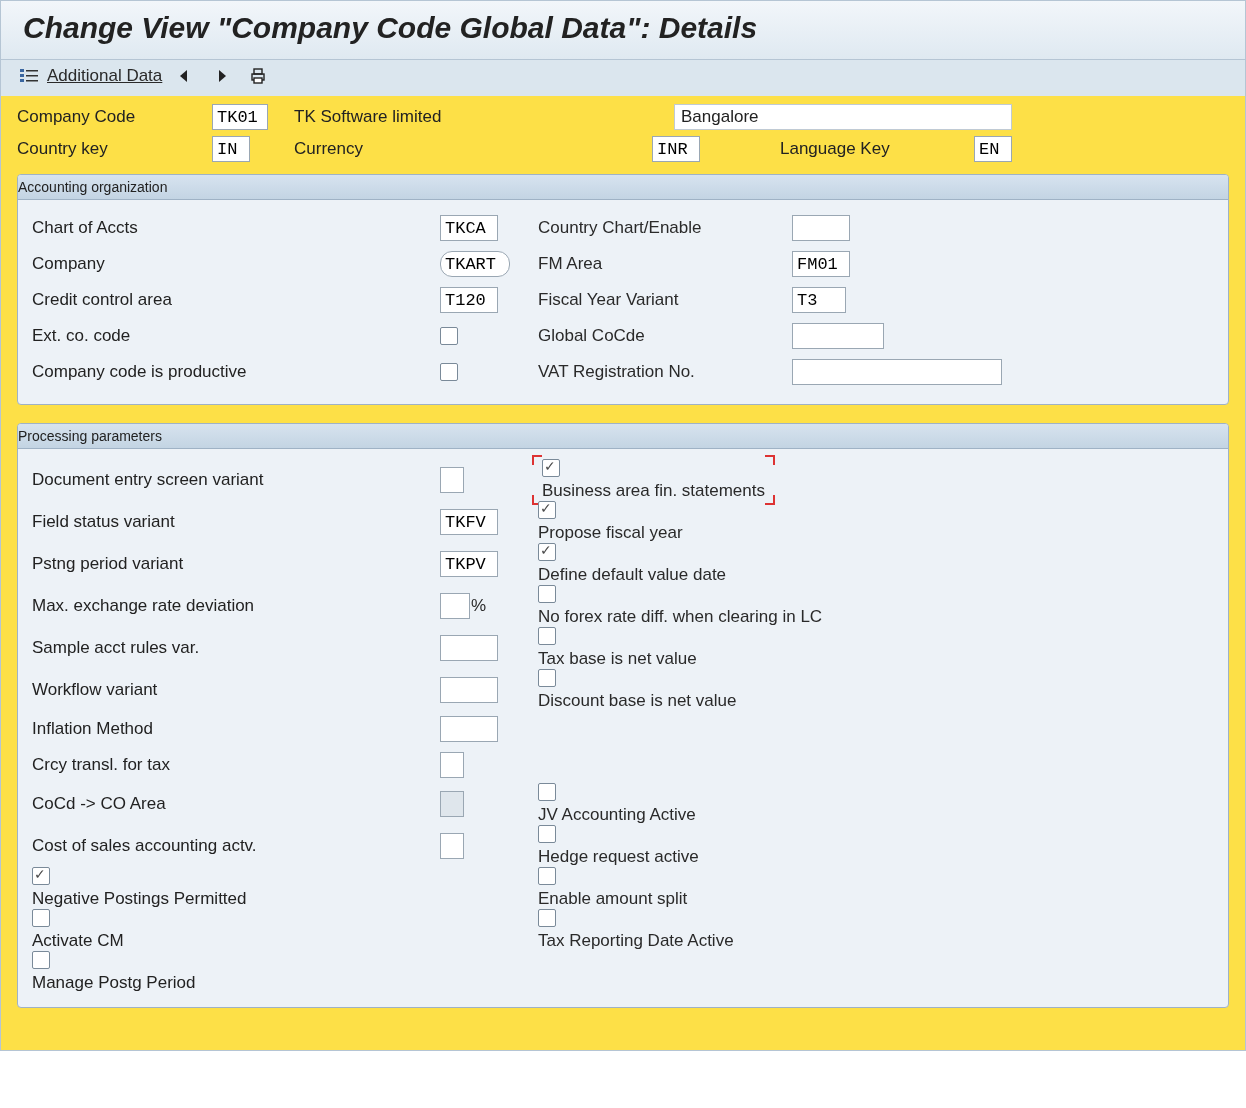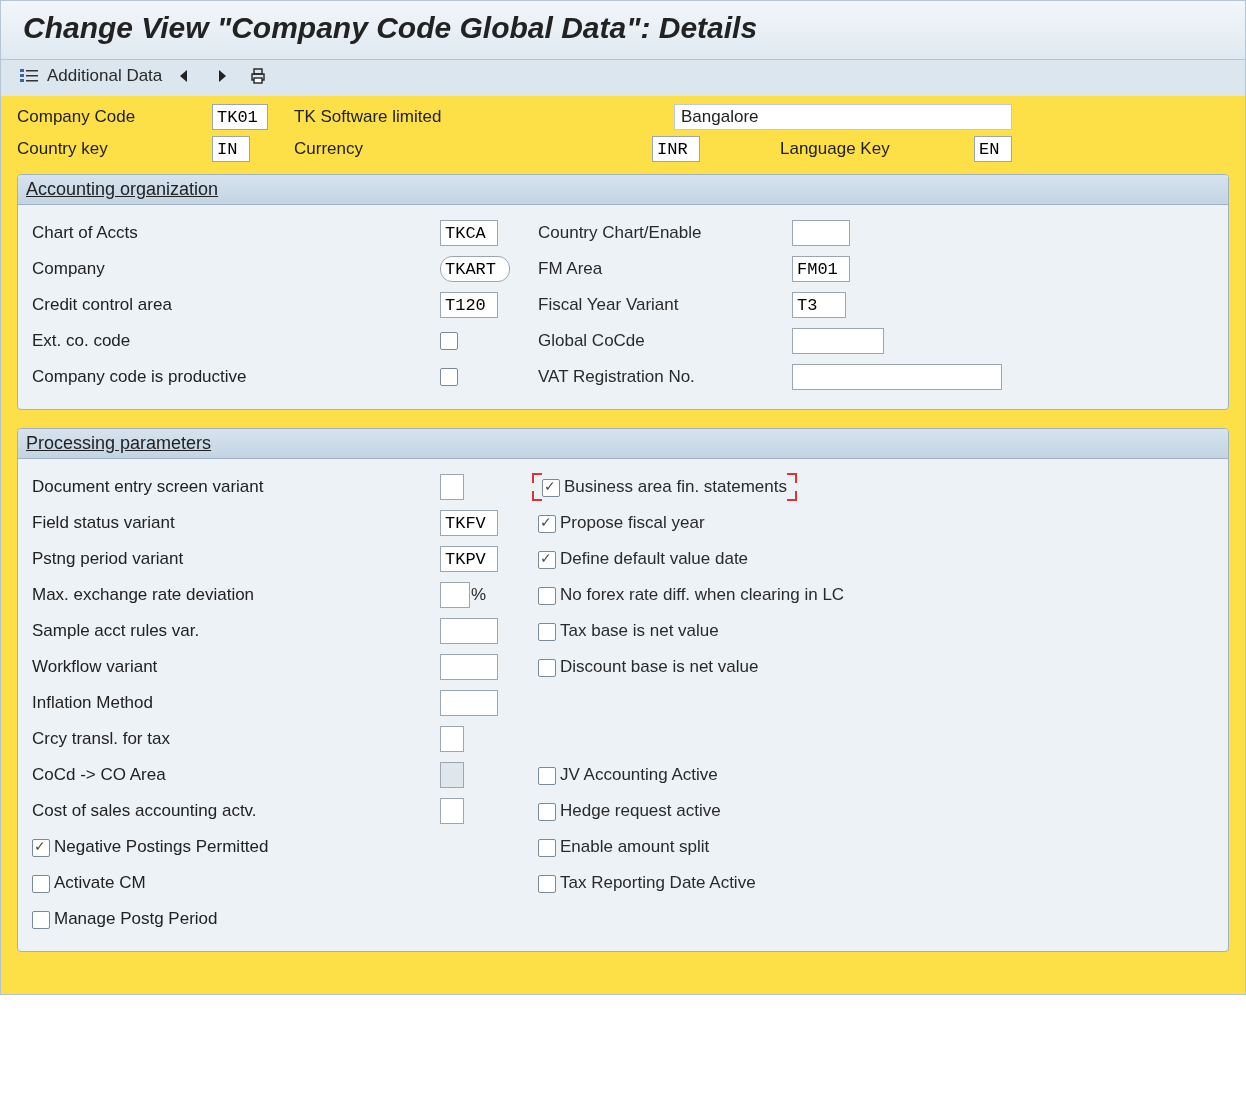--- a/index.html
+++ b/index.html
@@ -35,20 +35,21 @@
     padding:6px 18px 10px 18px;
   }
   .toolbar .t-icon {
     width:20px; height:20px;
     display:inline-flex; align-items:center; justify-content:center;
     color:#333;
   }
   .toolbar .t-text {
     padding:0 6px 0 2px;
     color:#2a2a2a;
+    text-decoration:underline;
   }
   .toolbar svg { display:block; }
   .body-area {
     background:#fde047;
     padding:8px 16px 24px 16px;
   }
   .hdr-grid {
     display:grid;
     grid-template-columns: 195px 82px 380px 100px 200px 60px;
     align-items:center;
@@ -77,24 +78,23 @@
   .panel {
     border:1px solid #9fb2c5;
     border-radius:4px;
     background:#edf2f7;
     margin-bottom:18px;
     overflow:hidden;
   }
   .panel-title {
     background:linear-gradient(#d7e3ef,#c3d4e3);
     border-bottom:1px solid #9fb2c5;
-    padding:4px 8px;
-    font-size:18px;
+    padding:4px 0;
+    font-size:14px;
     color:#222;
-    text-decoration:underline;
   }
   .panel-body {
     padding:10px 14px 14px 14px;
   }
   .form-row {
     display:flex;
     align-items:center;
     min-height:36px;
   }
   .col-lbl { width:408px; color:#222; }
@@ -116,21 +116,21 @@
     border-radius:2px;
     position:relative;
   }
   .sap-checkbox.checked::after {
     content:"✓";
     font-size:14px;
     color:#4a4a4a;
     position:absolute;
     top:-2px; left:1px;
   }
-  .chk-pair { display:flex; align-items:flex-end; gap:4px; }
+  .chk-pair { display:flex; align-items:flex-start; gap:4px;flex-direction:column; }
   .highlight-box {
     position:relative;
     padding:0 4px;
   }
   .highlight-box .corner {
     position:absolute;
     width:10px; height:10px;
     border:2px solid #d33;
   }
   .highlight-box .tl { top:-4px; left:-6px; border-right:none; border-bottom:none; }

